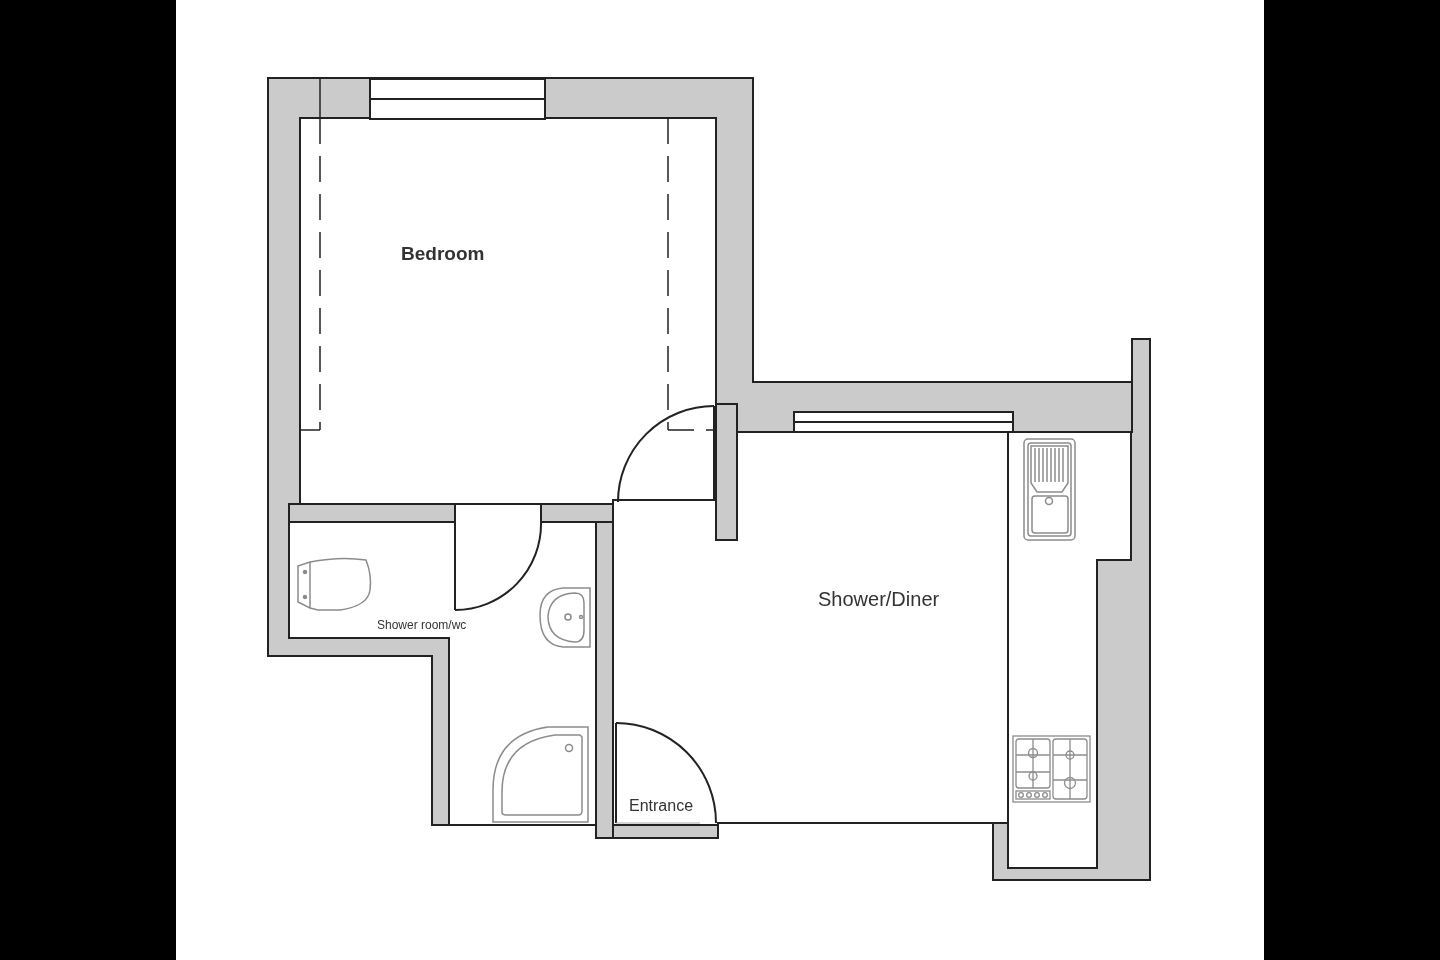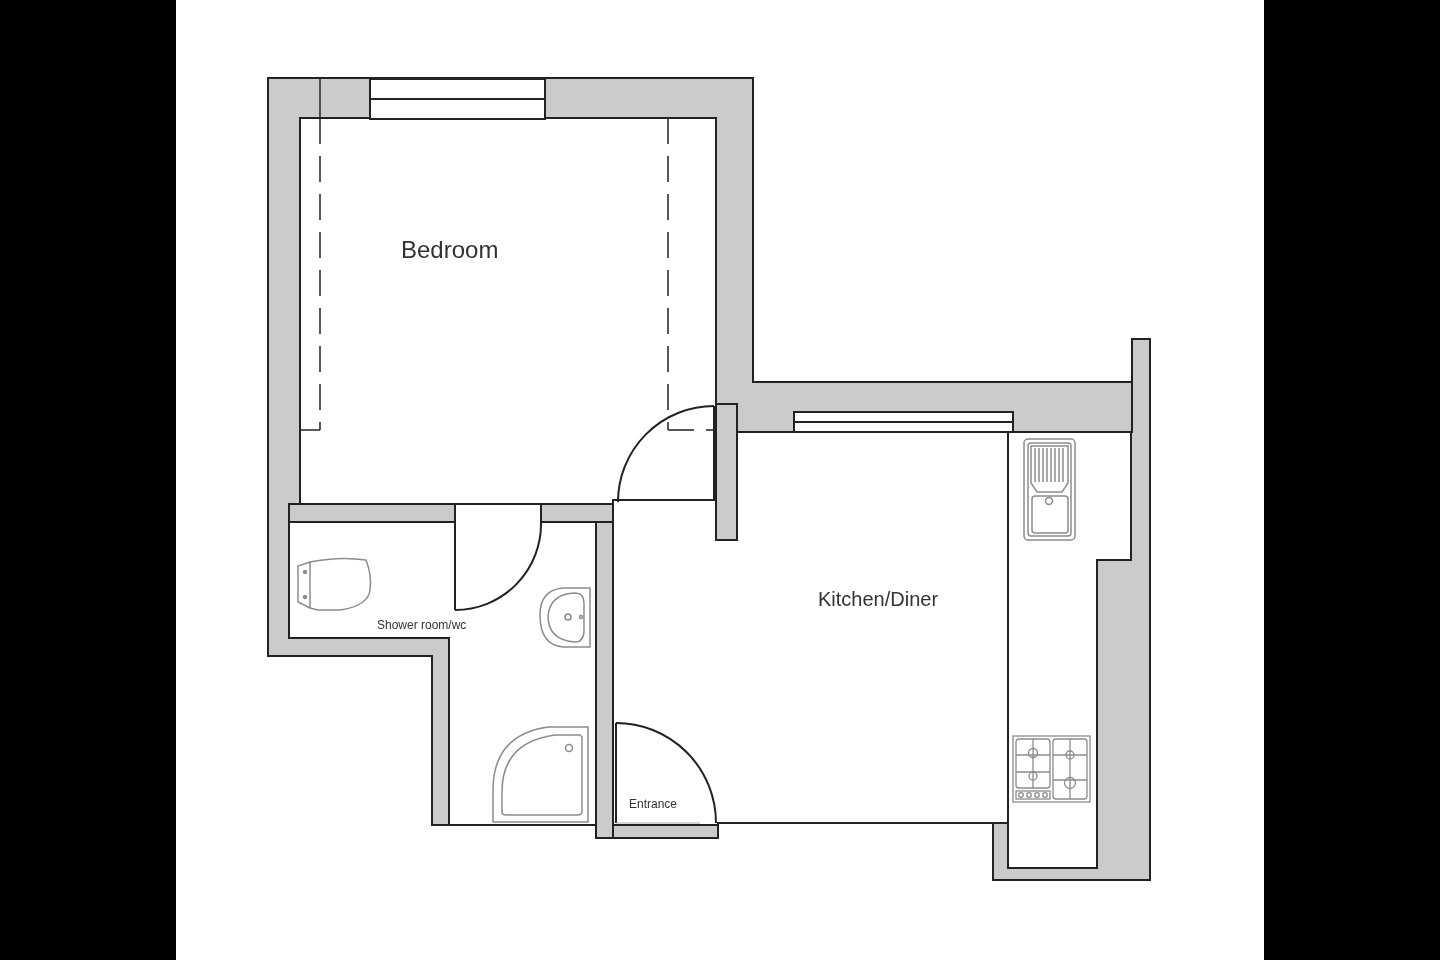--- a/index.html
+++ b/index.html
@@ -126,16 +126,16 @@
     <circle cx="1070" cy="755" r="4"></circle>
     <circle cx="1070" cy="783" r="5.5"></circle>
     <rect x="1016" y="791" width="34" height="8"></rect>
     <circle cx="1021" cy="795" r="2.3"></circle>
     <circle cx="1029" cy="795" r="2.3"></circle>
     <circle cx="1037" cy="795" r="2.3"></circle>
     <circle cx="1045" cy="795" r="2.3"></circle>
   </g>
 </svg>
 
-<div class="lbl" style="left:401px; top:236px; font-size:24px;">Bedroom</div>
-<div class="lbl" style="left:818px; top:588px; font-size:20px;">Kitchen/Diner</div>
+<div class="lbl" style="left:401px; top:243px; font-size:19px;font-weight:bold;">Bedroom</div>
+<div class="lbl" style="left:818px; top:588px; font-size:20px;">Shower/Diner</div>
 <div class="lbl" style="left:377px; top:618px; font-size:12px;">Shower room/wc</div>
-<div class="lbl" style="left:629px; top:797px; font-size:12px;">Entrance</div>
+<div class="lbl" style="left:629px; top:797px; font-size:16px;">Entrance</div>
 
 </body></html>

